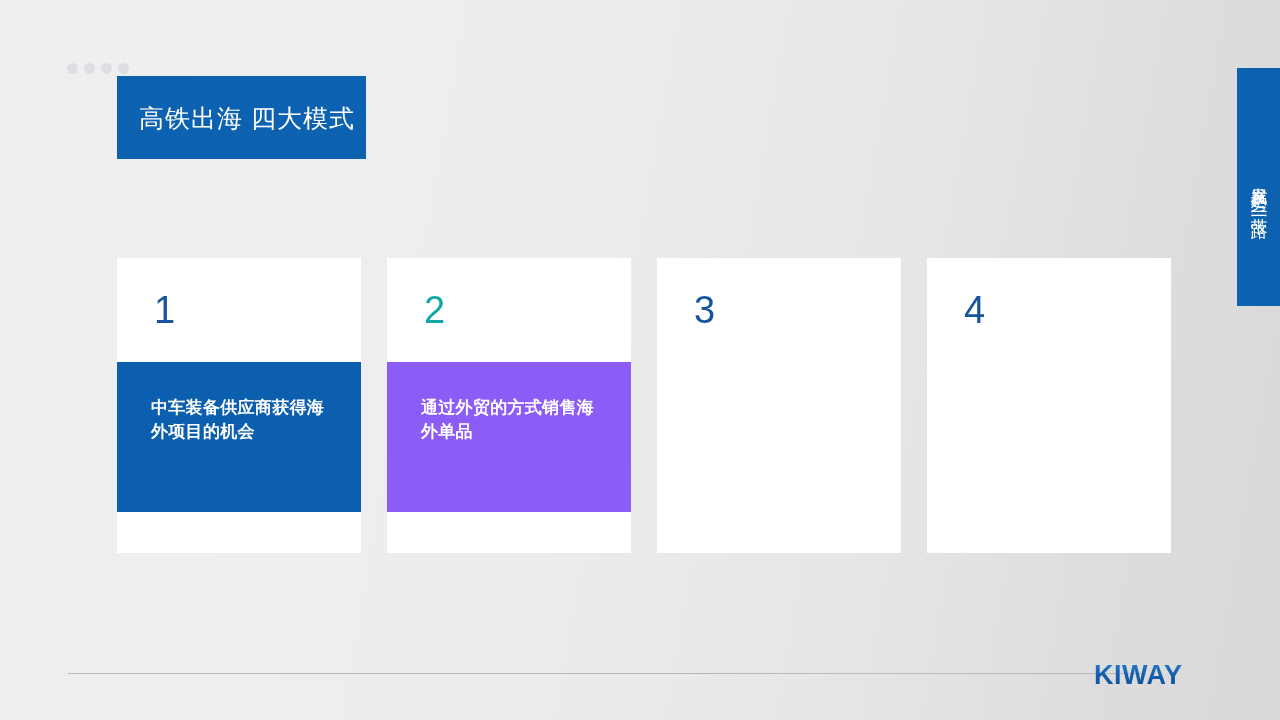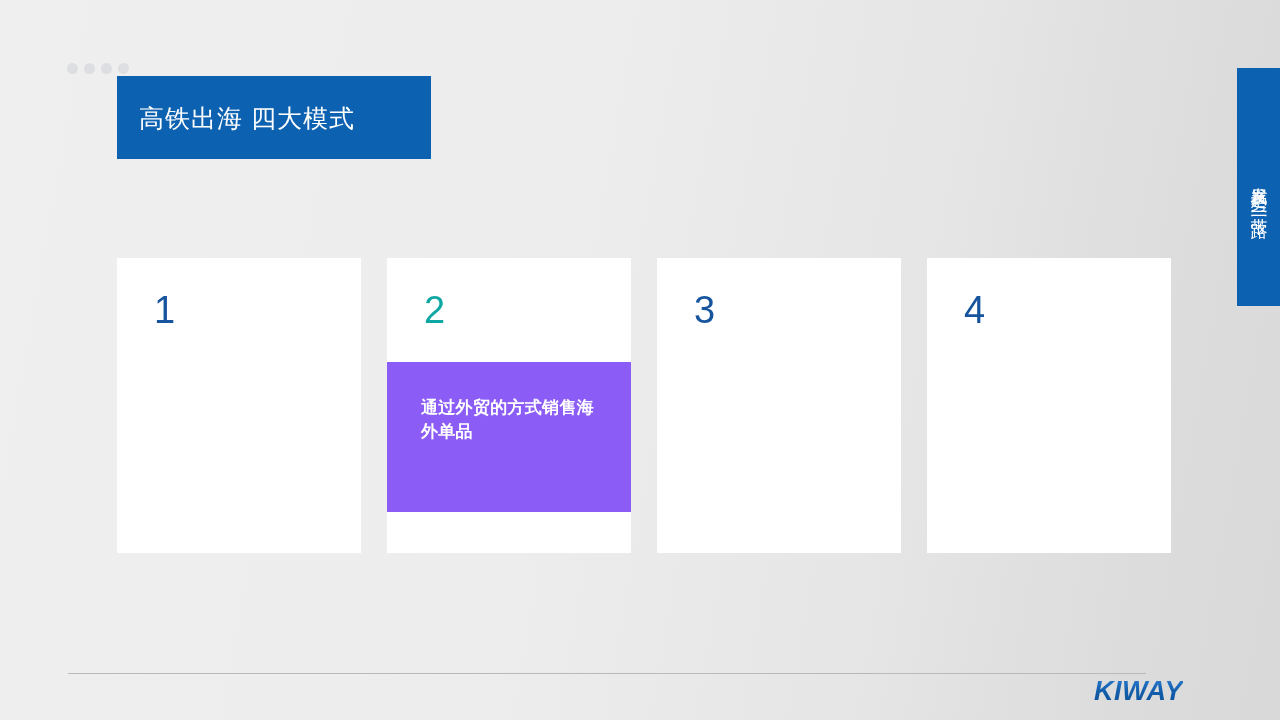--- a/index.html
+++ b/index.html
@@ -35,21 +35,21 @@
     height: 11px;
     border-radius: 50%;
     background: #dcdee1;
   }
 
   
   .title-banner {
     position: absolute;
     left: 117px;
     top: 76px;
-    width: 314px;
+    width: 249px;
     height: 83px;
     background: #0c61b0;
     display: flex;
     align-items: center;
     box-sizing: border-box;
     padding-left: 22px;
   }
   .title-banner .title-text {
     color: #ffffff;
     font-size: 25px;
@@ -139,29 +139,28 @@
     position: absolute;
     left: 68px;
     top: 673px;
     width: 1078px;
     height: 1px;
     background: #b9b9b9;
   }
   .logo {
     position: absolute;
     left: 1094px;
-    top: 676px;
+    top: 660px;
     font-size: 27px;
     font-weight: bold;
     letter-spacing: 0.5px;
     background: linear-gradient(180deg, #2f7fd4 0%, #1460ae 45%, #0c4e96 100%);
     -webkit-background-clip: text;
     background-clip: text;
     color: transparent;
-    font-style: italic;
     -webkit-text-fill-color: transparent;
   }
 </style>
 </head>
 <body>
 
 <div id="slide">
 
   <div class="dots">
     <span class="dot"></span>
@@ -173,20 +172,23 @@
   <div class="title-banner">
     <span class="title-text">高铁出海 四大模式</span>
   </div>
 
   <div class="cards">
 
     <div class="card">
       <div class="card-num-zone">
         <span class="card-num blue">1</span>
       </div>
+      <div class="card-body blue">
+        <span class="card-body-text">中车装备供应商获得海外项目的机会</span>
+      </div>
       <div class="card-foot"></div>
     </div>
 
     <div class="card">
       <div class="card-num-zone">
         <span class="card-num teal">2</span>
       </div>
       <div class="card-body teal">
         <span class="card-body-text">通过外贸的方式销售海外单品</span>
       </div>

